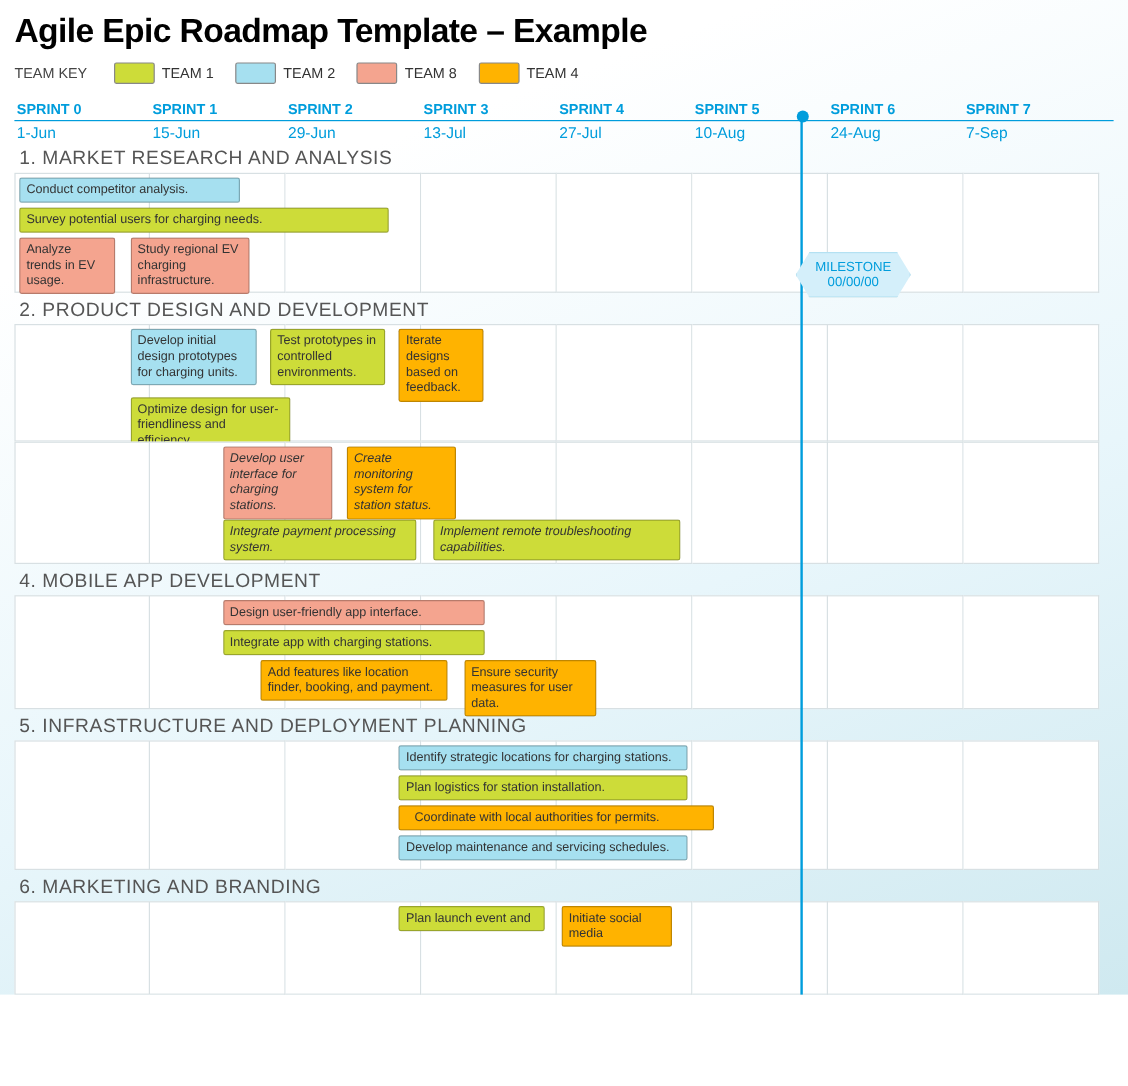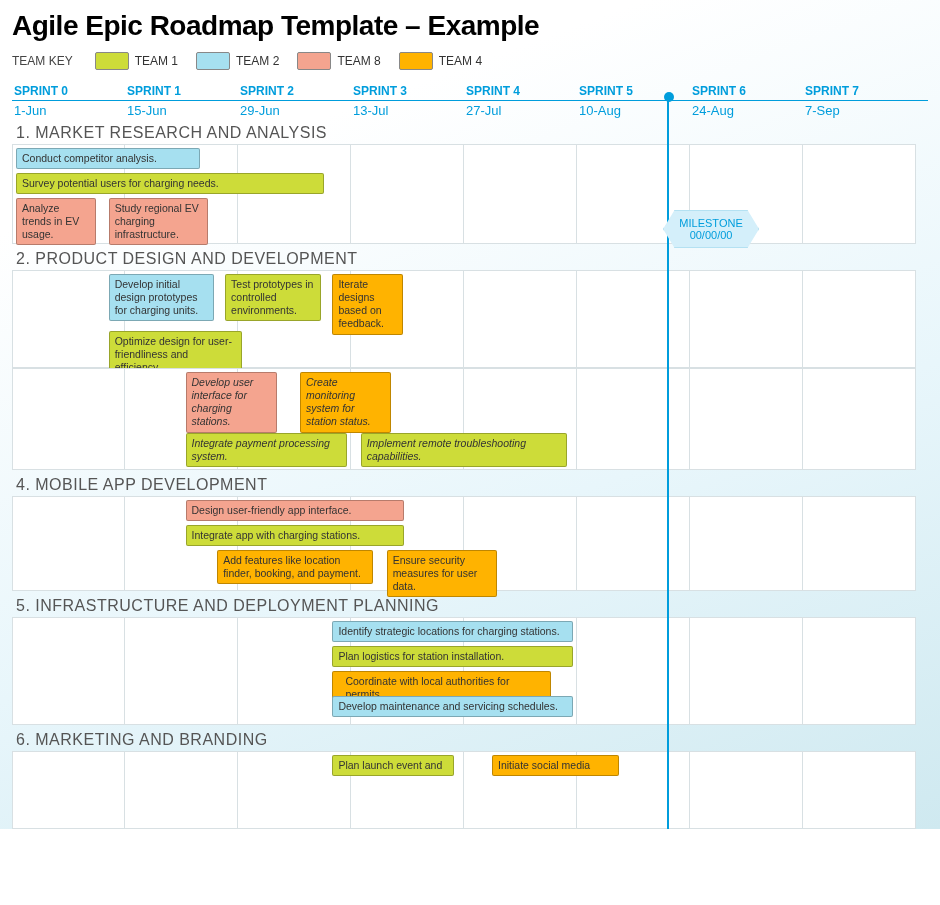--- a/index.html
+++ b/index.html
@@ -262,21 +262,21 @@
           <div class="gcol"></div>
           <div class="gcol"></div>
           <div class="gcol"></div>
           <div class="gcol"></div>
           <div class="gcol"></div>
           <div class="gcol"></div>
         </div>
         <div class="tasks">
           <div class="task-row" style="height: 58px;">
             <div class="task t3" style="left: 173.5px; width: 91.44px;">Develop user interface for charging stations.</div>
-            <div class="task t4" style="left: 288px; width: 91.44px;">Create monitoring system for station status.</div>
+            <div class="task t4" style="left: 277px; width: 91.44px;">Create monitoring system for station status.</div>
           </div>
           <div class="task-row" style="height: 30px;">
             <div class="task t1" style="left: 173.5px; width: 161.5px;">Integrate payment processing system.</div>
             <div class="task t1" style="left: 348.65px; width: 206.7px;">Implement remote troubleshooting capabilities.</div>
           </div>
         </div>
       </div>
       <div class="epic-title">4. MOBILE APP DEVELOPMENT</div>
       <div class="epic-body" style="min-height: 92px;">
         <div class="grid-bg">
@@ -315,21 +315,21 @@
           <div class="gcol"></div>
         </div>
         <div class="tasks">
           <div class="task-row" style="height: 20px;">
             <div class="task t2" style="left: 320.4px; width: 240.6px;">Identify strategic locations for charging stations.</div>
           </div>
           <div class="task-row" style="height: 20px;">
             <div class="task t1" style="left: 320.4px; width: 240.6px;">Plan logistics for station installation.</div>
           </div>
           <div class="task-row" style="height: 20px;">
-            <div class="task t4" style="left: 320.4px; width: 219px; padding-left: 12px;">Coordinate with local authorities for permits.</div>
+            <div class="task t4" style="left: 320.4px; width: 263px; padding-left: 12px;">Coordinate with local authorities for permits.</div>
           </div>
           <div class="task-row" style="height: 20px;">
             <div class="task t2" style="left: 320.4px; width: 240.6px;">Develop maintenance and servicing schedules.</div>
           </div>
         </div>
       </div>
       <div class="epic-title">6. MARKETING AND BRANDING</div>
       <div class="epic-body" style="min-height: 78px;">
         <div class="grid-bg">
           <div class="gcol"></div>
@@ -337,21 +337,21 @@
           <div class="gcol"></div>
           <div class="gcol"></div>
           <div class="gcol"></div>
           <div class="gcol"></div>
           <div class="gcol"></div>
           <div class="gcol"></div>
         </div>
         <div class="tasks">
           <div class="task-row" style="height: 20px;">
             <div class="task t1" style="left: 320.4px; width: 121.95px;">Plan launch event and</div>
-            <div class="task t4" style="left: 456px; width: 127px; margin-left: 24px;">Initiate social media</div>
+            <div class="task t4" style="left: 456px; width: 92px;">Initiate social media</div>
           </div>
         </div>
       </div>
     </div>
 
   <div class="now-line" id="now-line" style="left: 667.4px;"></div>
   <div class="milestone" id="milestone" style="left: 663.05px; top: 210px;">
     <span class="m-line">MILESTONE</span>
     <span class="m-line">00/00/00</span>
   </div>

